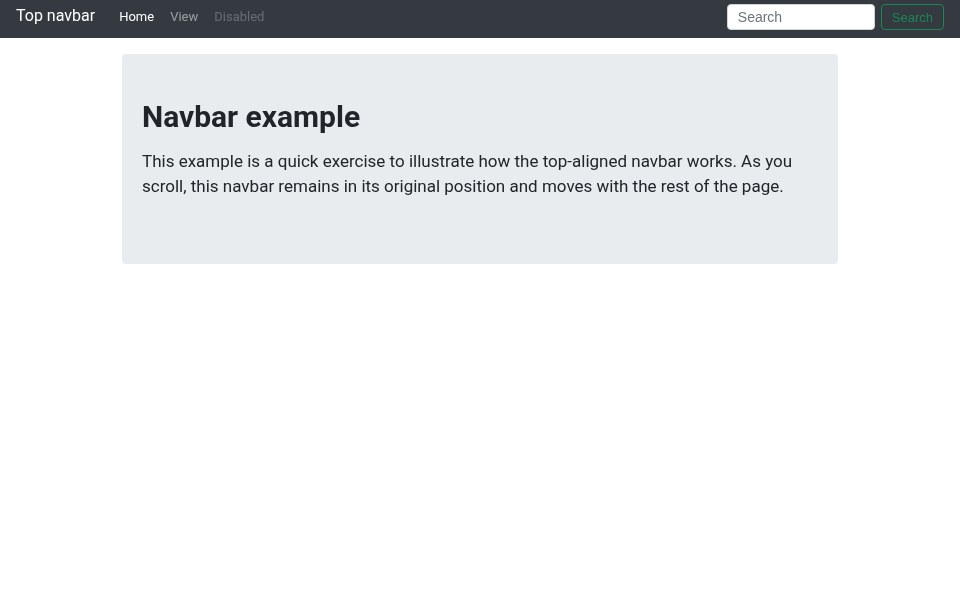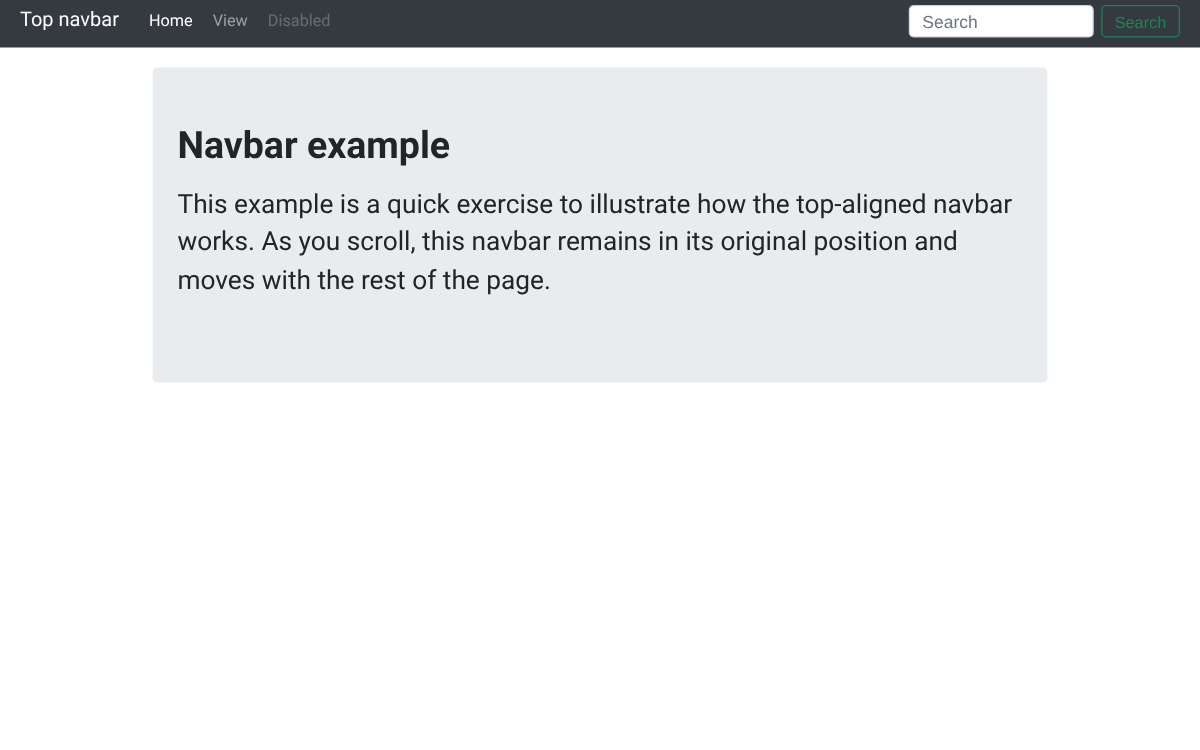--- a/index.html
+++ b/index.html
@@ -75,21 +75,21 @@
       border-radius: 4px;
       padding: 40px 20px;
     }
     .jumbotron h1 {
       font-size: 30px;
       font-weight: 700;
       color: #212529;
       margin-bottom: 10px;
     }
     .jumbotron p {
-      font-size: 21px;
+      font-size: 17px;
       color: #212529;
       margin-bottom: 26px;
       line-height: 1.45;
     }
     .btn-primary {
       display: inline-block;
       background: #0d6efd;
       color: #fff;
       border: none;
       border-radius: 4px;

